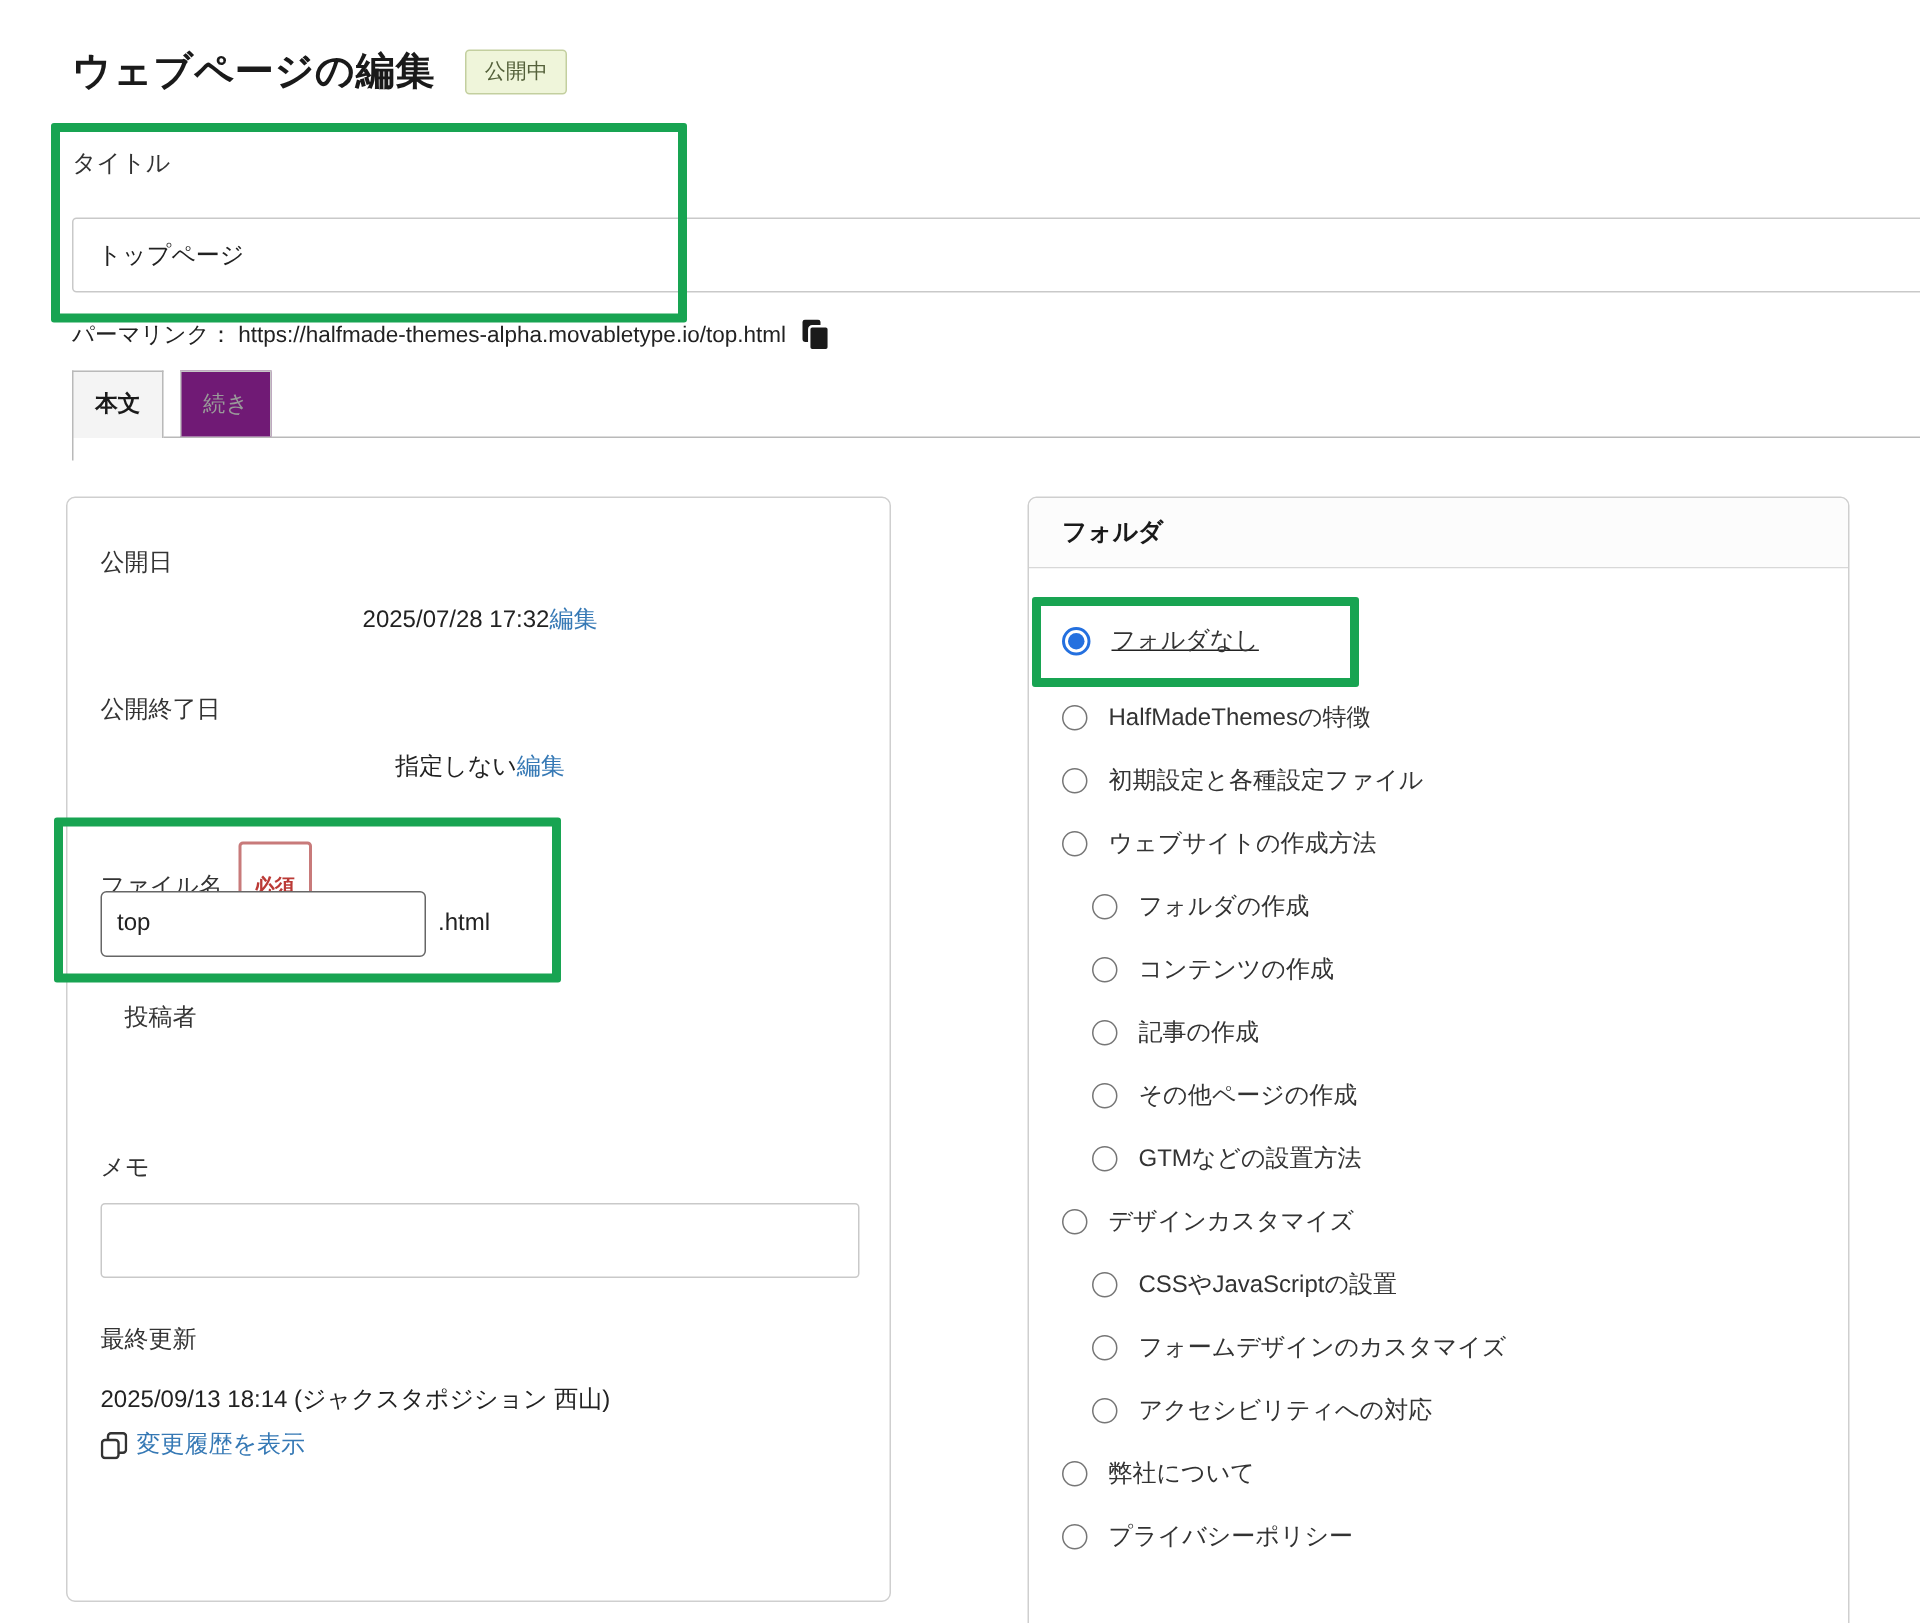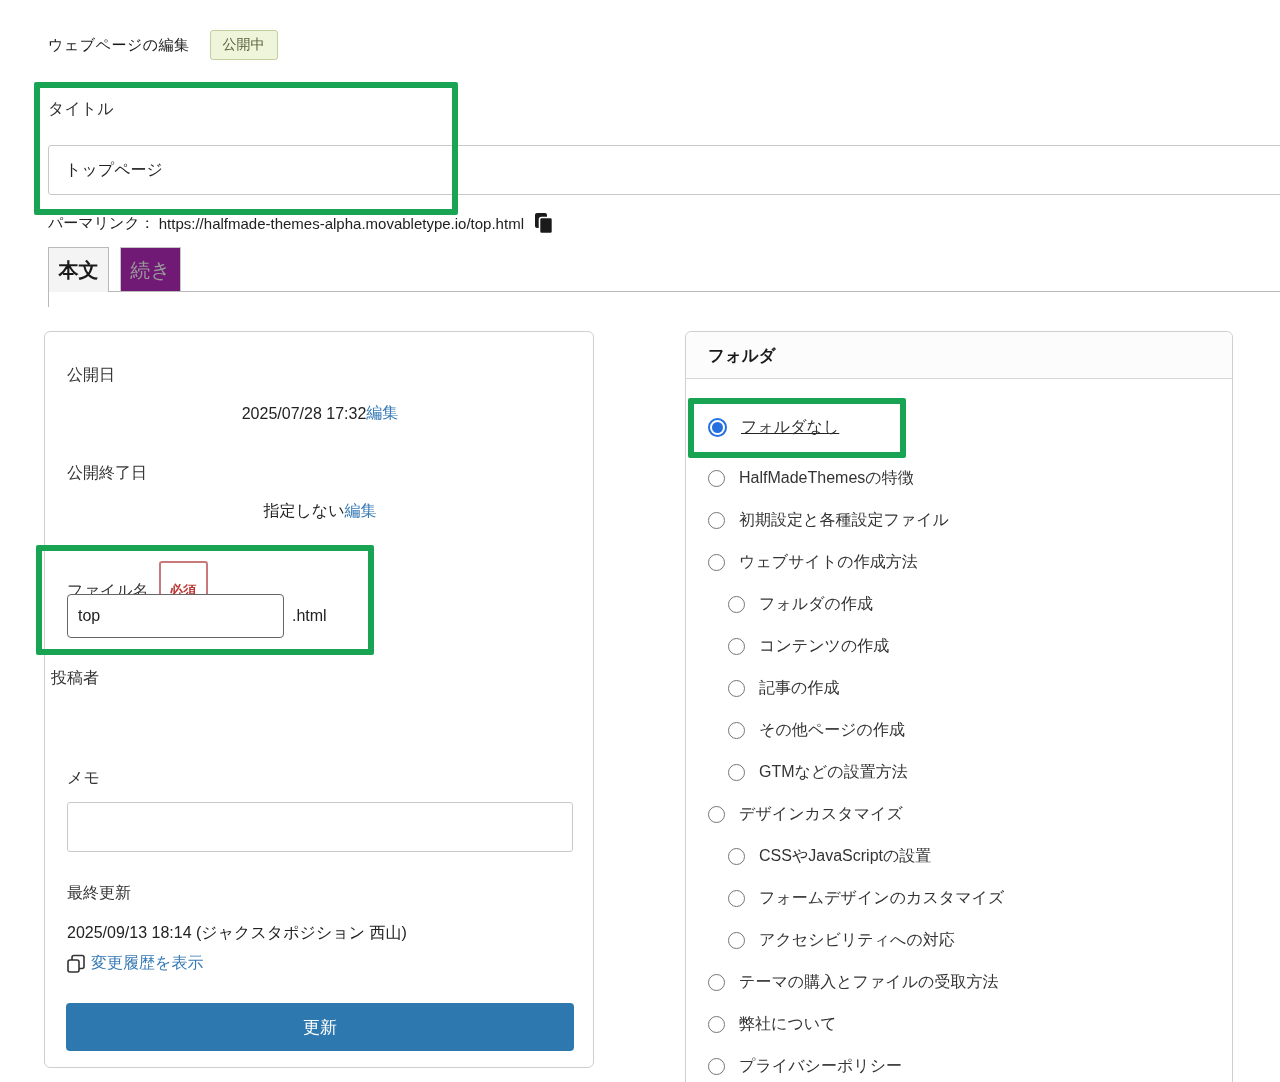--- a/index.html
+++ b/index.html
@@ -11,39 +11,39 @@
   *{box-sizing:border-box;}
   html,body{margin:0;padding:0;}
   body{
     width:1280px;height:1082px;position:relative;overflow:hidden;
     background:#fff;color:#222;
     font-family:"Liberation Sans","DejaVu Sans",sans-serif;
     font-size:16px;
   }
   
   .page-header{position:absolute;left:48px;top:30px;display:flex;align-items:center;gap:20px;}
-  .page-title{font-size:15px;font-weight:400;color:#1a1a1a;margin:0;letter-spacing:.5px;}
+  .page-title{font-size:26px;font-weight:700;color:#1a1a1a;margin:0;letter-spacing:.5px;}
   .status-badge{
     font-size:14px;padding:5px 12px;border-radius:3px;
     background:var(--badge-bg,#eff5da);border:1px solid var(--badge-border,#c3cf9f);
     color:var(--badge-text,#54603a);
   }
   
   .title-label{position:absolute;left:48px;top:99px;color:#333;}
   .title-input{
     position:absolute;left:48px;top:145px;width:1260px;height:50px;
     border:1px solid #c9c9c9;border-radius:3px;padding:0 16px;font-size:16px;
     font-family:inherit;color:#222;outline:none;
   }
   
   .permalink{position:absolute;left:48px;top:213px;display:flex;align-items:center;gap:4px;font-size:15px;color:#222;}
   .permalink .copy-icon{margin-left:6px;display:inline-flex;cursor:pointer;}
   
   .tabs{position:absolute;left:48px;top:247px;display:flex;gap:11px;z-index:2;}
-  .tab{min-width:61px;padding:0 0;height:44px;line-height:44px;text-align:center;font-size:20px;cursor:pointer;}
+  .tab{min-width:61px;padding:0 0;height:44px;line-height:44px;text-align:center;font-size:15px;cursor:pointer;}
   .tab.active{
     height:45px;background:#f4f4f4;border:1px solid #b9b9b9;border-bottom:none;
     font-weight:bold;color:#1a1a1a;
   }
   .tab.inactive{background:#701a75;border:1px solid #c6c6c6;border-bottom:none;color:#999;}
   .content-edge{
     position:absolute;left:48px;top:291px;width:1232px;height:16px;
     border-top:1px solid #b9b9b9;border-left:1px solid #b9b9b9;
   }
   
@@ -144,38 +144,37 @@
   </div>
 
   <div class="abs" style="left:22px;top:229px">
     <span class="field-label">ファイル名</span><span class="required-badge">必須</span>
   </div>
   <div class="file-row">
     <input class="file-input" type="text" value="top" style="">
     <span class="file-suffix">.html</span>
   </div>
 
-  <div class="abs field-label" style="left:6px;top:336px">投稿者</div>
+  <div class="abs field-label" style="left:38px;top:336px">投稿者</div>
 
   <div class="abs field-label" style="left:22px;top:436px">メモ</div>
   <input class="memo-input" type="text" value="" style="">
 
   <div class="abs field-label" style="left:22px;top:551px">最終更新</div>
   <div class="abs" style="left:22px;top:591px">2025/09/13 18:14 (ジャクスタポジション 西山)</div>
   <div class="history-row">
     <span style="display:inline-flex">
       <svg width="18" height="19" viewBox="0 0 18 19" aria-hidden="true">
         <rect x="1" y="6" width="11" height="12" rx="2" fill="none" stroke="#333" stroke-width="1.6"></rect>
         <path d="M5 6 V3.5 a2 2 0 0 1 2-2 h8 a2 2 0 0 1 2 2 v9 a2 2 0 0 1 -2 2 h-3" fill="none" stroke="#333" stroke-width="1.6"></path>
       </svg>
     </span>
     <a class="text-link">変更履歴を表示</a>
   </div>
 
-  <button class="update-button">更新</button>
 </div>
 
 <div class="panel right-panel">
   <div class="folder-header">フォルダ</div>
   <div class="folder-list">
       <div class="folder-row lv0">
     <span class="radio selected"></span>
     <span class="folder-label">フォルダなし</span>
   </div>
       <div class="folder-row lv0">
@@ -221,24 +220,20 @@
       <div class="folder-row lv1">
     <span class="radio"></span>
     <span class="folder-label">フォームデザインのカスタマイズ</span>
   </div>
       <div class="folder-row lv1">
     <span class="radio"></span>
     <span class="folder-label">アクセシビリティへの対応</span>
   </div>
       <div class="folder-row lv0">
     <span class="radio"></span>
-    <span class="folder-label">テーマの購入とファイルの受取方法</span>
-  </div>
-      <div class="folder-row lv0">
-    <span class="radio"></span>
     <span class="folder-label">弊社について</span>
   </div>
       <div class="folder-row lv0">
     <span class="radio"></span>
     <span class="folder-label">プライバシーポリシー</span>
   </div>
     </div>
 </div>
 
 <div class="annotation anno-title"></div>

